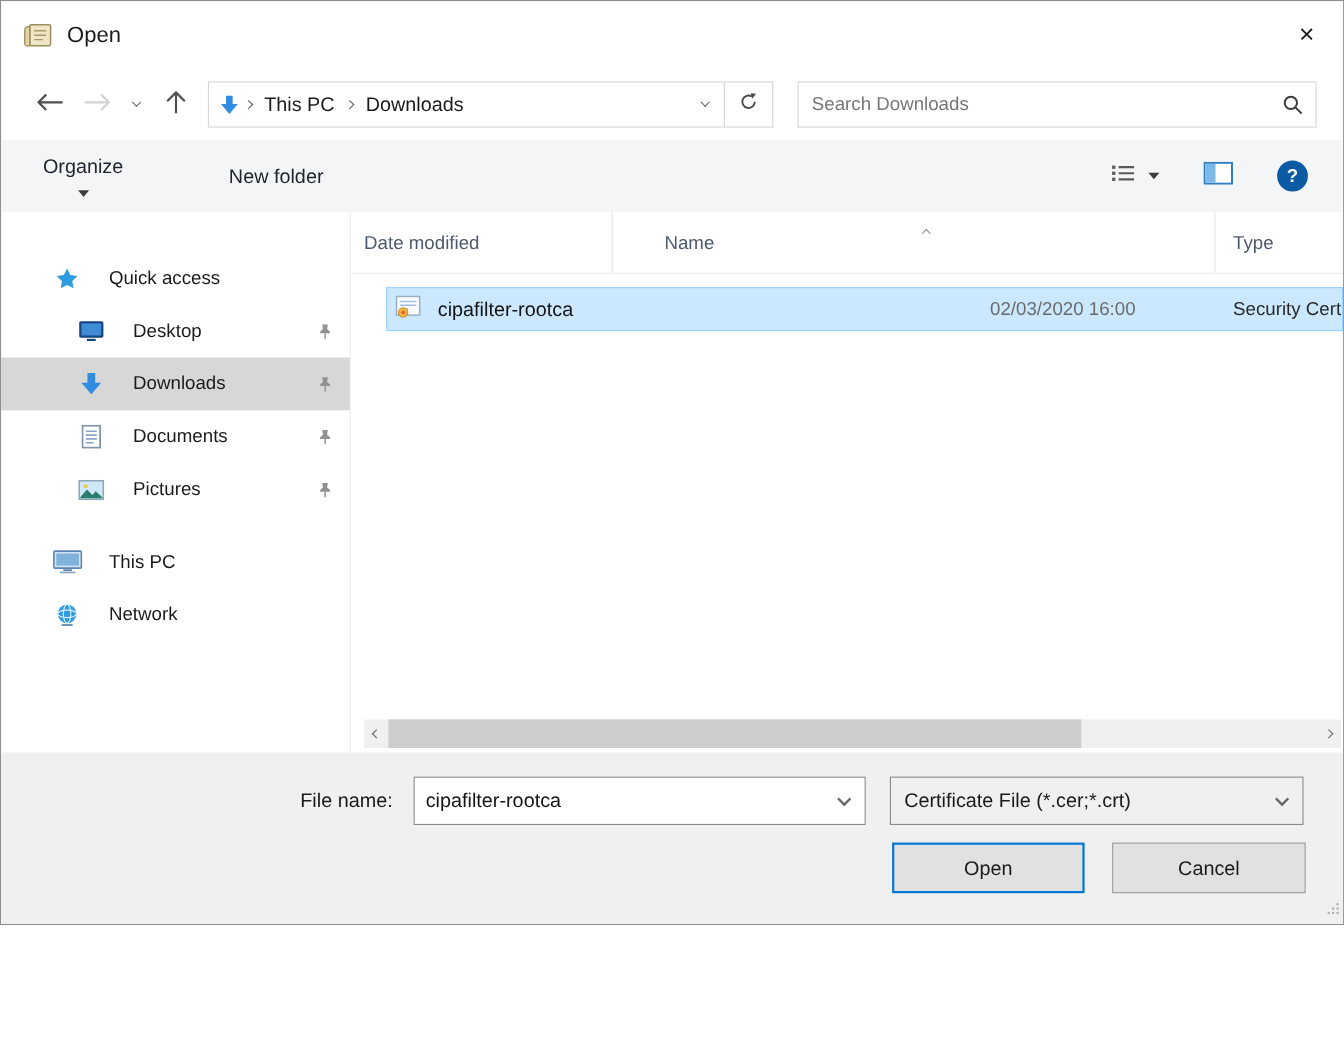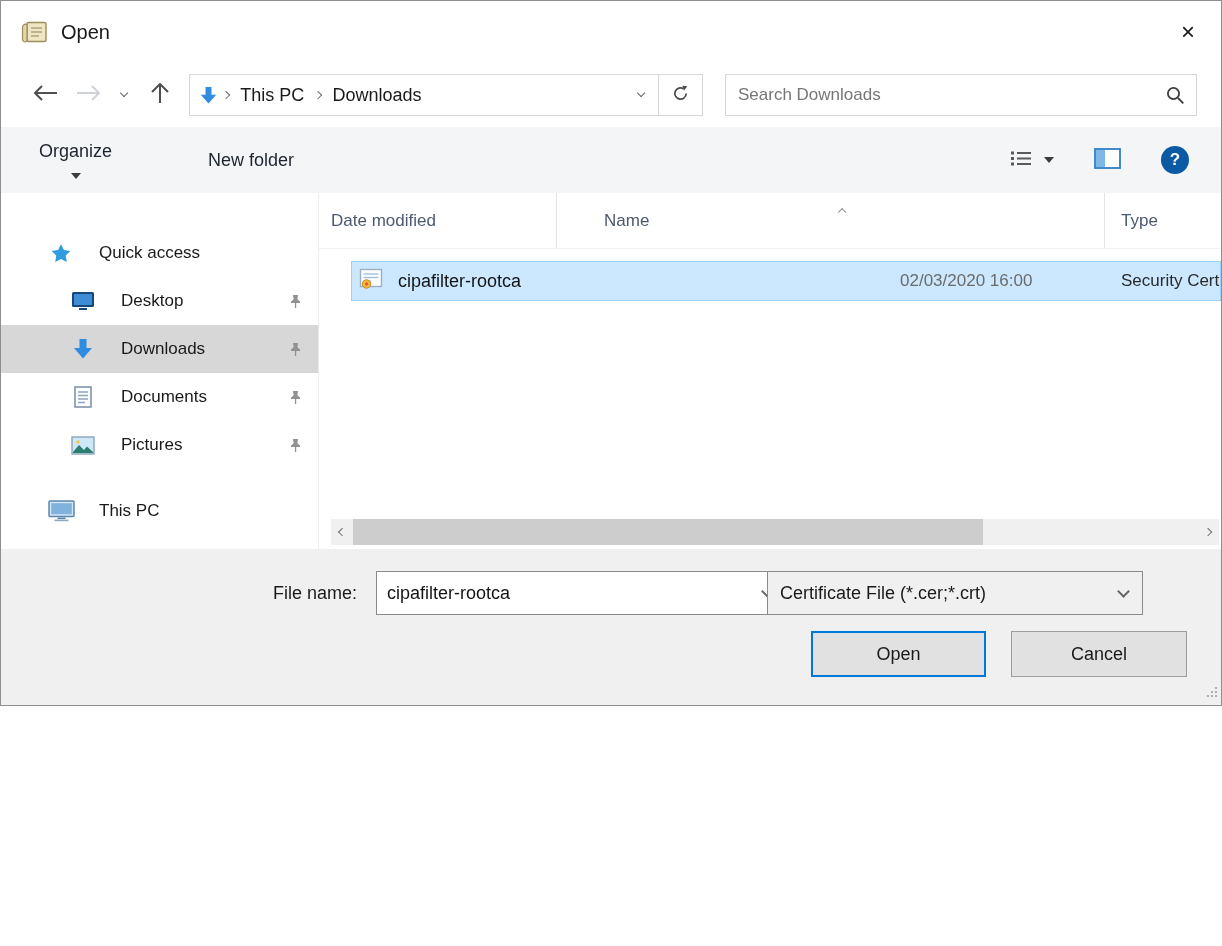--- a/index.html
+++ b/index.html
@@ -1,18 +1,18 @@
 <!DOCTYPE html>
 <html><head>
 <meta charset="utf-8">
 <style>
   * { margin:0; padding:0; box-sizing:border-box; }
   html,body { background:#fff; }
   body { font-family:"Liberation Sans","DejaVu Sans",sans-serif; color:#1a1a1a; }
-  .window { width:1222px; height:706px; border:1px solid #8f8f8f; background:#fff;
+  .window { width:1222px; height:841px; border:1px solid #8f8f8f; background:#fff;
             display:flex; flex-direction:column; position:relative; overflow:hidden; }
 
   
   .titlebar { height:62px; flex:none; display:flex; align-items:center; padding-left:20px; }
   .title-icon { margin-right:12px; display:flex; align-items:center; }
   .title-text { font-size:20px; }
   .close-btn { margin-left:auto; width:66px; height:100%; display:flex; align-items:center;
                justify-content:center; font-size:24px; color:#1a1a1a; cursor:pointer; }
 
   
@@ -79,21 +79,21 @@
 
   
   .footer { height:156px; flex:none; background:#f0f0f0; position:relative; }
   .fn-label { position:absolute; left:236px; top:22px; width:120px; height:44px; line-height:44px;
               text-align:right; font-size:18px; }
   .fn-combo { position:absolute; left:375px; top:22px; width:411px; height:44px; background:#fff;
               border:1px solid #8a8a8a; display:flex; align-items:center; }
   .fn-combo input { flex:1; min-width:0; border:none; outline:none; background:transparent;
                     font-family:inherit; font-size:18px; padding-left:10px; color:#141414; }
   .combo-chev { width:38px; height:100%; display:flex; align-items:center; justify-content:center; }
-  .ft-select { position:absolute; left:766px; top:22px; width:376px; height:44px; background:#f0f0f0;
+  .ft-select { position:absolute; left:808px; top:22px; width:376px; height:44px; background:#f0f0f0;
                border:1px solid #8a8a8a; display:flex; align-items:center; font-size:18px; }
   .ft-select .val { flex:1; padding-left:12px; white-space:nowrap; overflow:hidden; }
   .btn { position:absolute; top:82px; height:46px; background:#e1e1e1; font-size:18px;
          display:flex; align-items:center; justify-content:center; cursor:default; }
   .btn-open { left:810px; width:175px; border:2px solid #0078d7; }
   .btn-cancel { left:1010px; width:176px; border:1px solid #9d9d9d; }
   .grip { position:absolute; right:3px; bottom:3px; }
 
   
   .chev { display:inline-block; border-style:solid; border-color:#555; border-width:0 2px 2px 0; padding:3.5px; }

